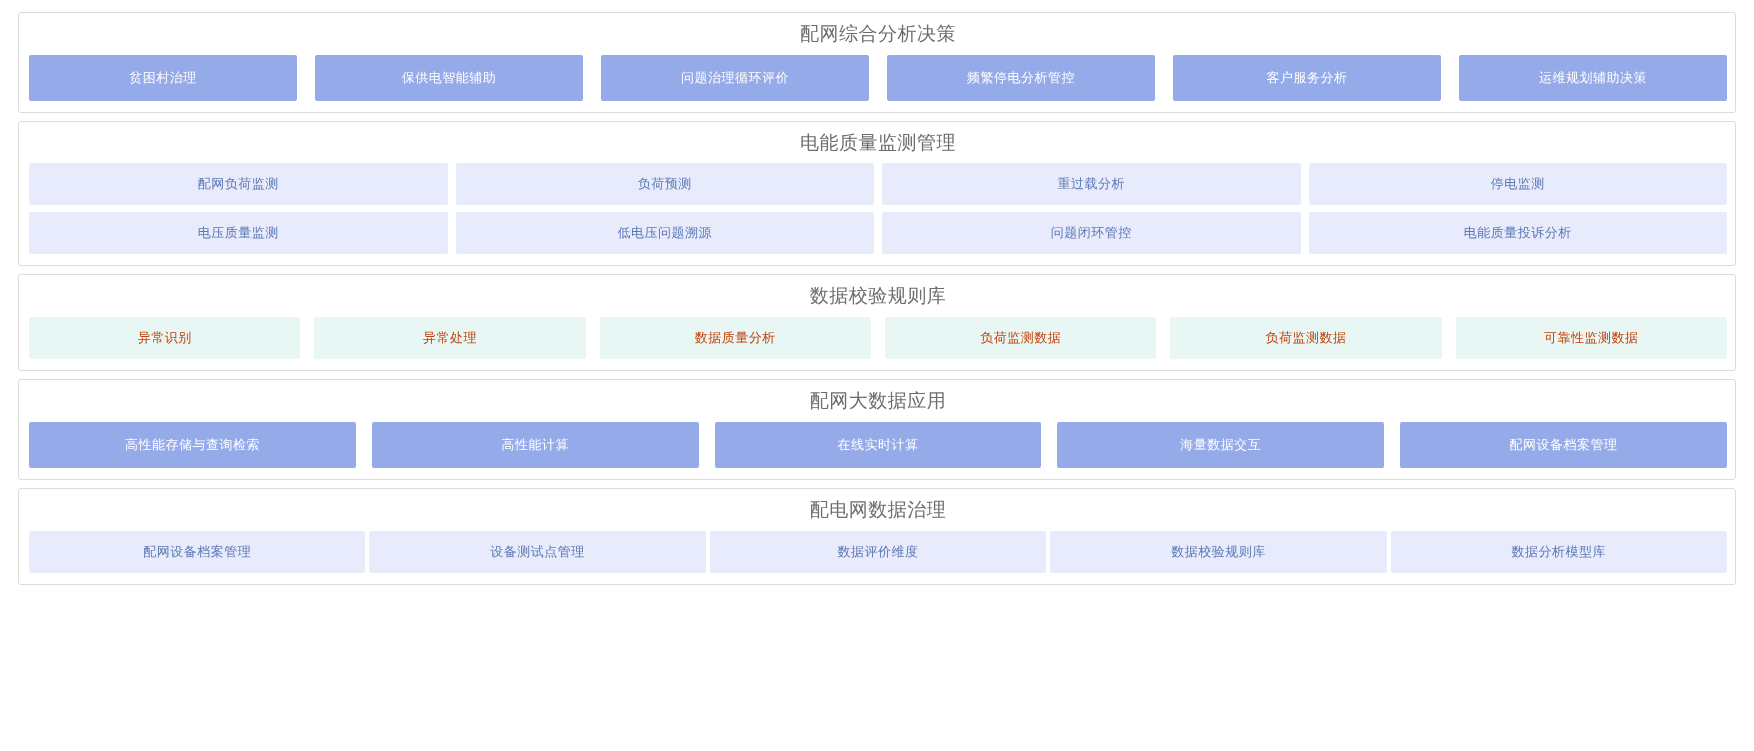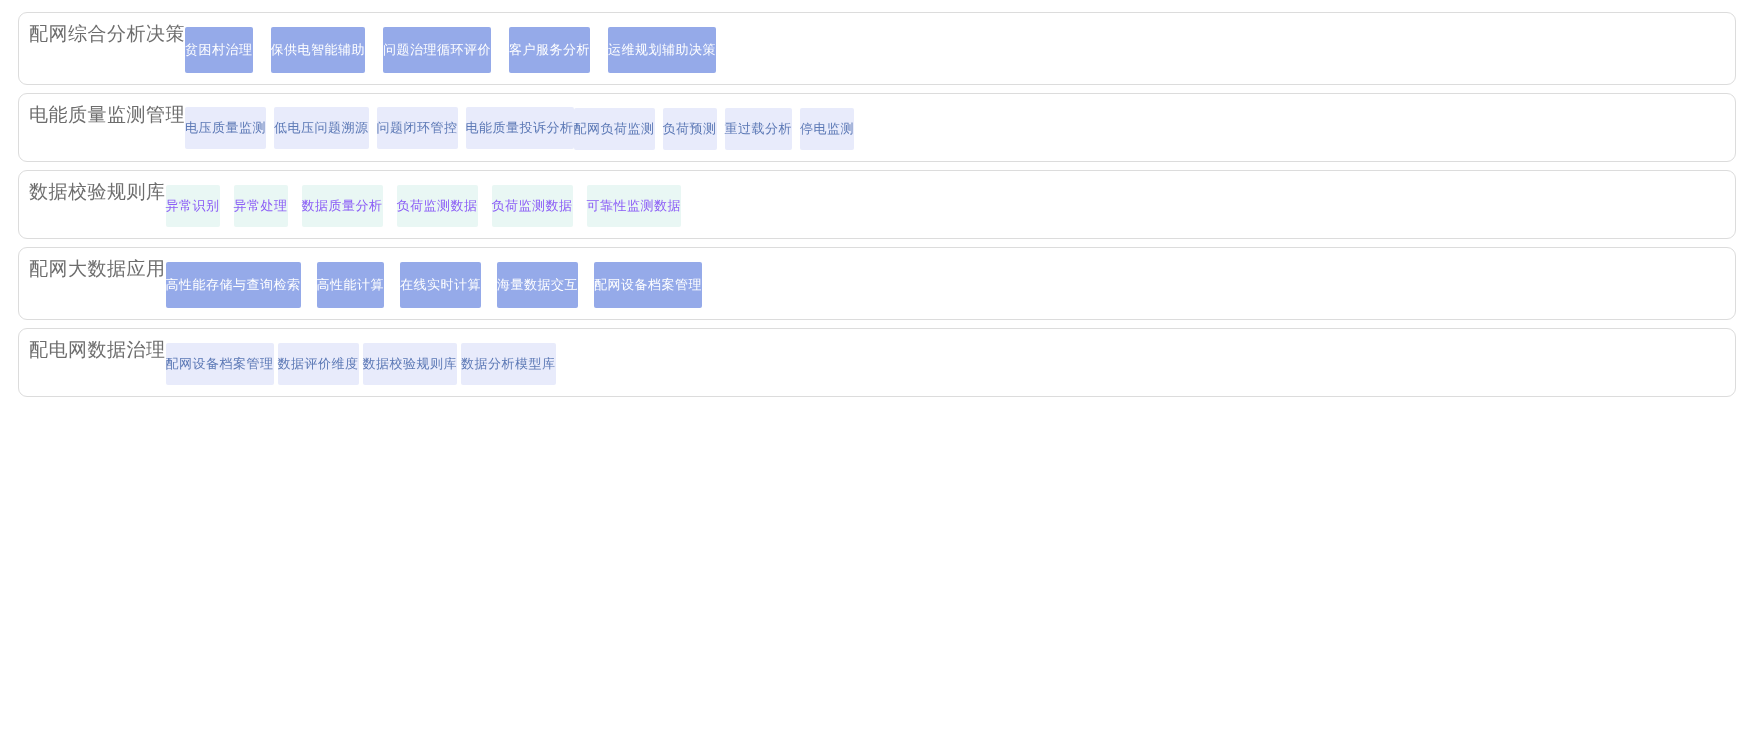--- a/index.html
+++ b/index.html
@@ -14,25 +14,25 @@
     height: 751px;
     padding: 12px 18px 10px 18px;
     display: flex;
     flex-direction: column;
     gap: 8px;
     background: #ffffff;
   }
 
   .section {
     border: 1px solid #dcdcdc;
-    border-radius: 9px;
+    border-radius: 3px;
     background: #ffffff;
     padding: 7px 8px 11px 10px;
     display: flex;
-    flex-direction: row;
+    flex-direction: column;
   }
   .section-title {
     text-align: center;
     font-size: 19px;
     color: #6d6d6d;
     line-height: 28px;
     letter-spacing: 0.5px;
     font-weight: 400;
   }
   .btn-row {
@@ -50,21 +50,21 @@
     font-size: 13px;
     letter-spacing: 0.5px;
     border-radius: 2px;
     white-space: nowrap;
     user-select: none;
   }
 
   
   .v-blue   { background: #95aae9; color: #ffffff; }
   .v-lav    { background: #e8ebfb; color: #5b78b5; }
-  .v-mint   { background: #e9f7f4; color: #8b5cf6; }
+  .v-mint   { background: #e9f7f4; color: #c2410c; }
 
   
   .sec-1 .btn-row { gap: 18px; }
   .sec-2 .btn-row { gap: 8px; margin-top: 6px; }
   .sec-2 .btn-row + .btn-row { margin-top: 7px; }
   .sec-2 .btn { height: 42px; }
   .sec-3 .btn { height: 42px; }
   .sec-3 .btn-row { gap: 14px; }
   .sec-4 .btn-row { gap: 16px; }
   .sec-5 .btn-row { gap: 4px; }
@@ -73,37 +73,38 @@
 </head>
 <body>
 
 <div id="root">
     <div class="section sec-1">
       <div class="section-title">配网综合分析决策</div>
       <div class="btn-row">
         <div class="btn v-blue">贫困村治理</div>
         <div class="btn v-blue">保供电智能辅助</div>
         <div class="btn v-blue">问题治理循环评价</div>
+        <div class="btn v-blue">频繁停电分析管控</div>
         <div class="btn v-blue">客户服务分析</div>
         <div class="btn v-blue">运维规划辅助决策</div>
       </div>
     </div>
     <div class="section sec-2">
       <div class="section-title">电能质量监测管理</div>
       <div class="btn-row">
+        <div class="btn v-lav">配网负荷监测</div>
+        <div class="btn v-lav">负荷预测</div>
+        <div class="btn v-lav">重过载分析</div>
+        <div class="btn v-lav">停电监测</div>
+      </div>
+      <div class="btn-row">
         <div class="btn v-lav">电压质量监测</div>
         <div class="btn v-lav">低电压问题溯源</div>
         <div class="btn v-lav">问题闭环管控</div>
         <div class="btn v-lav">电能质量投诉分析</div>
-      </div>
-      <div class="btn-row">
-        <div class="btn v-lav">配网负荷监测</div>
-        <div class="btn v-lav">负荷预测</div>
-        <div class="btn v-lav">重过载分析</div>
-        <div class="btn v-lav">停电监测</div>
       </div>
     </div>
     <div class="section sec-3">
       <div class="section-title">数据校验规则库</div>
       <div class="btn-row">
         <div class="btn v-mint">异常识别</div>
         <div class="btn v-mint">异常处理</div>
         <div class="btn v-mint">数据质量分析</div>
         <div class="btn v-mint">负荷监测数据</div>
         <div class="btn v-mint">负荷监测数据</div>
@@ -117,18 +118,19 @@
         <div class="btn v-blue">高性能计算</div>
         <div class="btn v-blue">在线实时计算</div>
         <div class="btn v-blue">海量数据交互</div>
         <div class="btn v-blue">配网设备档案管理</div>
       </div>
     </div>
     <div class="section sec-5">
       <div class="section-title">配电网数据治理</div>
       <div class="btn-row">
         <div class="btn v-lav">配网设备档案管理</div>
+        <div class="btn v-lav">设备测试点管理</div>
         <div class="btn v-lav">数据评价维度</div>
         <div class="btn v-lav">数据校验规则库</div>
         <div class="btn v-lav">数据分析模型库</div>
       </div>
     </div>
   </div>
 
 </body></html>

